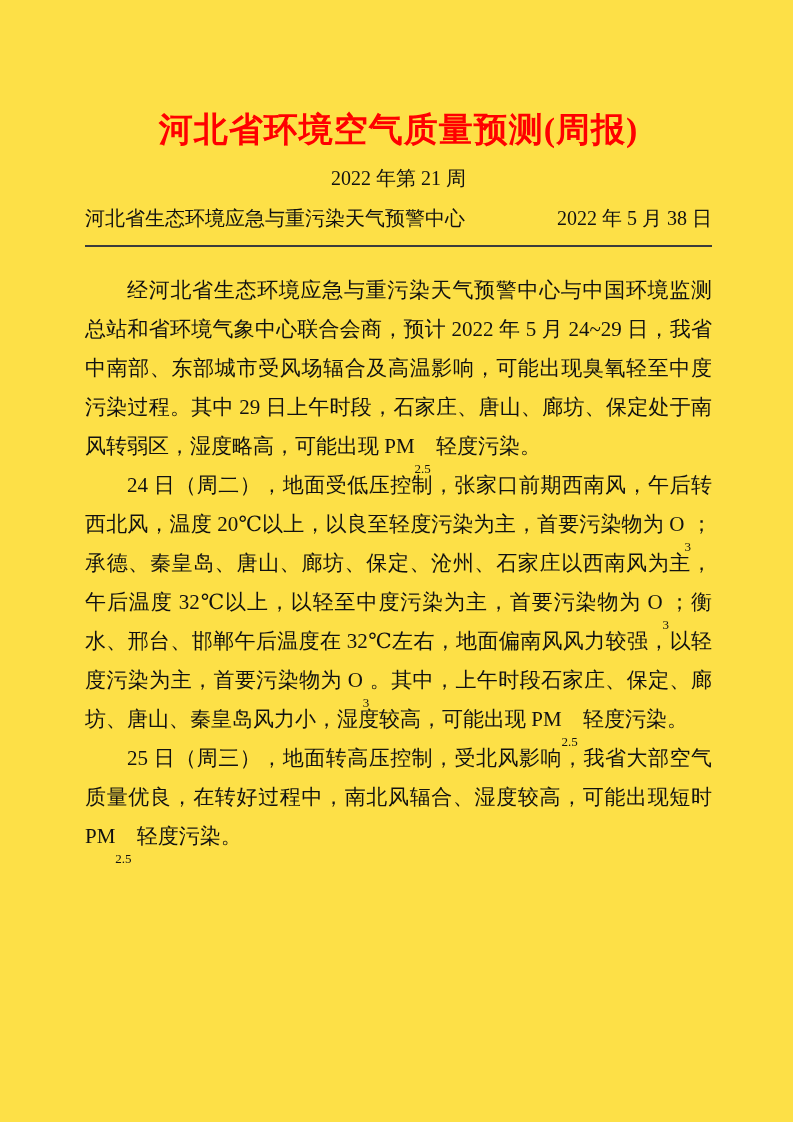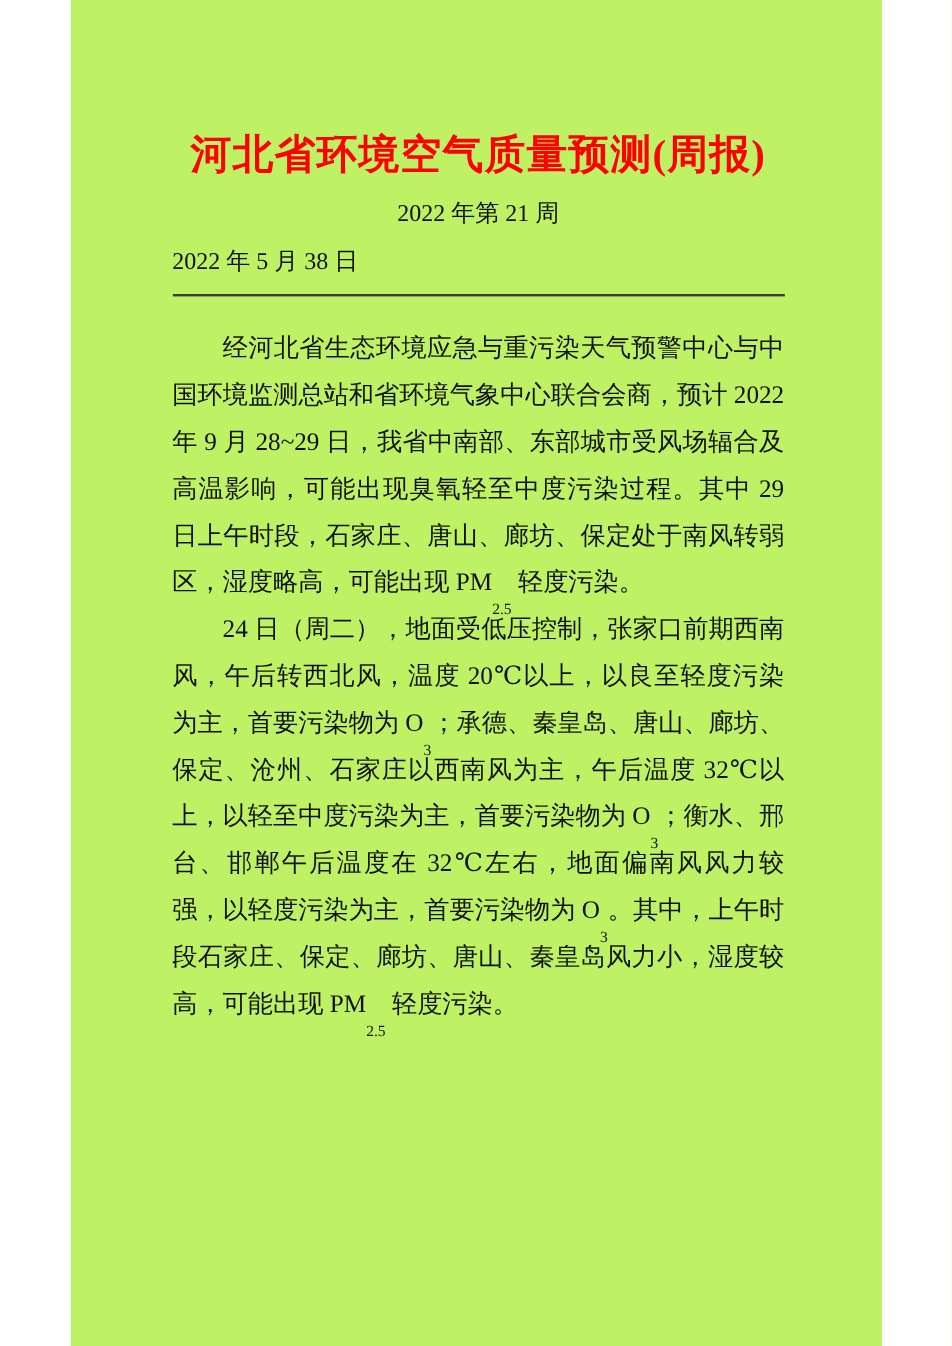--- a/index.html
+++ b/index.html
@@ -2,24 +2,24 @@
 <html lang="zh"><head>
 <meta charset="utf-8">
 <style>
   html, body {
     margin: 0;
     padding: 0;
     background: #ffffff;
   }
   .page {
     position: relative;
-    width: 676px;
+    width: 793px;
     height: 1122px;
     margin: 0 auto;
-    background: #bef264;
+    background: #fde047;
     box-sizing: border-box;
     padding: 108px 81px 0 85px;
     overflow: hidden;
     font-family: "Liberation Serif", "DejaVu Serif", serif;
     color: #111111;
   }
   .report-title {
     font-size: 34px;
     line-height: 44px;
     font-weight: 700;
@@ -67,22 +67,24 @@
 </style>
 </head>
 <body>
 
 <div class="page">
   <div class="report-title" style="color: rgb(255, 0, 0);">河北省环境空气质量预测(周报)</div>
 
   <div class="week-line">2022 年第 21 周</div>
 
   <div class="byline">
+    <span>河北省生态环境应急与重污染天气预警中心</span>
     <span>2022 年 5 月 38 日</span>
   </div>
 
   <hr class="header-divider">
 
   <div class="document-body">
-      <p><span>经河北省生态环境应急与重污染天气预警中心与中国环境监测总站和省环境气象中心联合会商，预计 2022 年 9 月 28~29 日，我省中南部、东部城市受风场辐合及高温影响，可能出现臭氧轻至中度污染过程。其中 29 日上午时段，石家庄、唐山、廊坊、保定处于南风转弱区，湿度略高，可能出现 PM</span><sub>2.5</sub><span> 轻度污染。</span></p>
+      <p><span>经河北省生态环境应急与重污染天气预警中心与中国环境监测总站和省环境气象中心联合会商，预计 2022 年 5 月 24~29 日，我省中南部、东部城市受风场辐合及高温影响，可能出现臭氧轻至中度污染过程。其中 29 日上午时段，石家庄、唐山、廊坊、保定处于南风转弱区，湿度略高，可能出现 PM</span><sub>2.5</sub><span> 轻度污染。</span></p>
       <p><span>24 日（周二），地面受低压控制，张家口前期西南风，午后转西北风，温度 20℃以上，以良至轻度污染为主，首要污染物为 O</span><sub>3</sub><span>；承德、秦皇岛、唐山、廊坊、保定、沧州、石家庄以西南风为主，午后温度 32℃以上，以轻至中度污染为主，首要污染物为 O</span><sub>3</sub><span>；衡水、邢台、邯郸午后温度在 32℃左右，地面偏南风风力较强，以轻度污染为主，首要污染物为 O</span><sub>3</sub><span>。其中，上午时段石家庄、保定、廊坊、唐山、秦皇岛风力小，湿度较高，可能出现 PM</span><sub>2.5</sub><span> 轻度污染。</span></p>
+      <p><span>25 日（周三），地面转高压控制，受北风影响，我省大部空气质量优良，在转好过程中，南北风辐合、湿度较高，可能出现短时 PM</span><sub>2.5</sub><span> 轻度污染。</span></p>
     </div>
 </div>
 
 </body></html>

